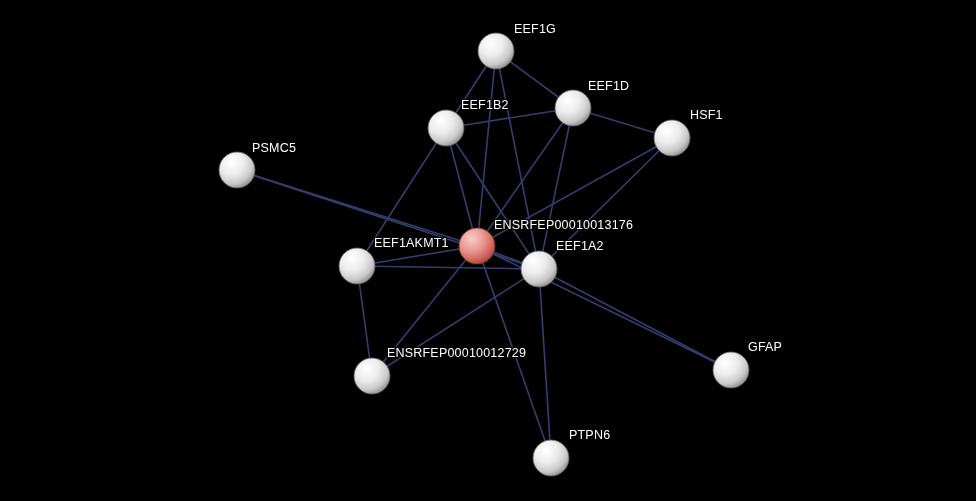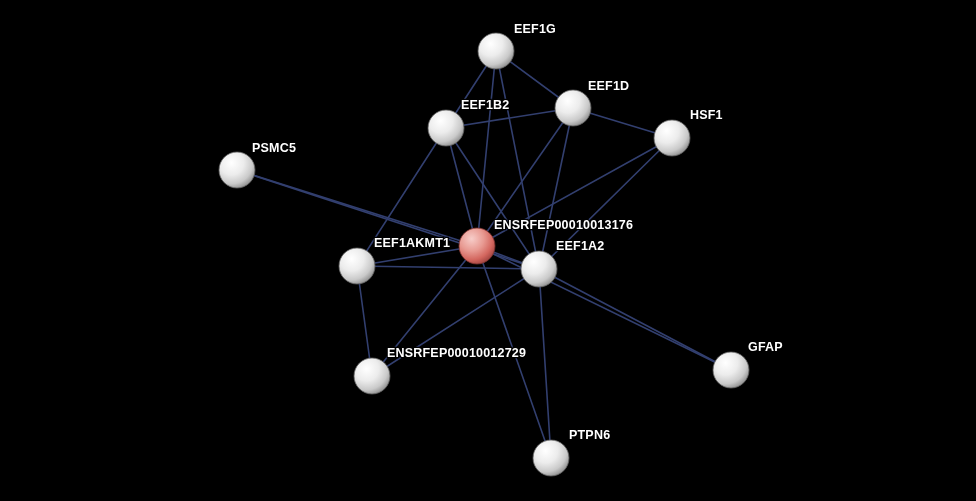--- a/index.html
+++ b/index.html
@@ -9,21 +9,20 @@
     width: 976px;
     height: 501px;
     overflow: hidden;
     font-family: "Liberation Sans", sans-serif;
   }
   .viewport {
     position: relative;
     width: 873px;
     height: 501px;
     background: #fca5a5;
-    font-weight: bold;
   }
   svg.network {
     display: block;
     width: 976px;
     height: 501px;
   }
   .edge-line {
     stroke-linecap: round;
   }
   .node-circle {

